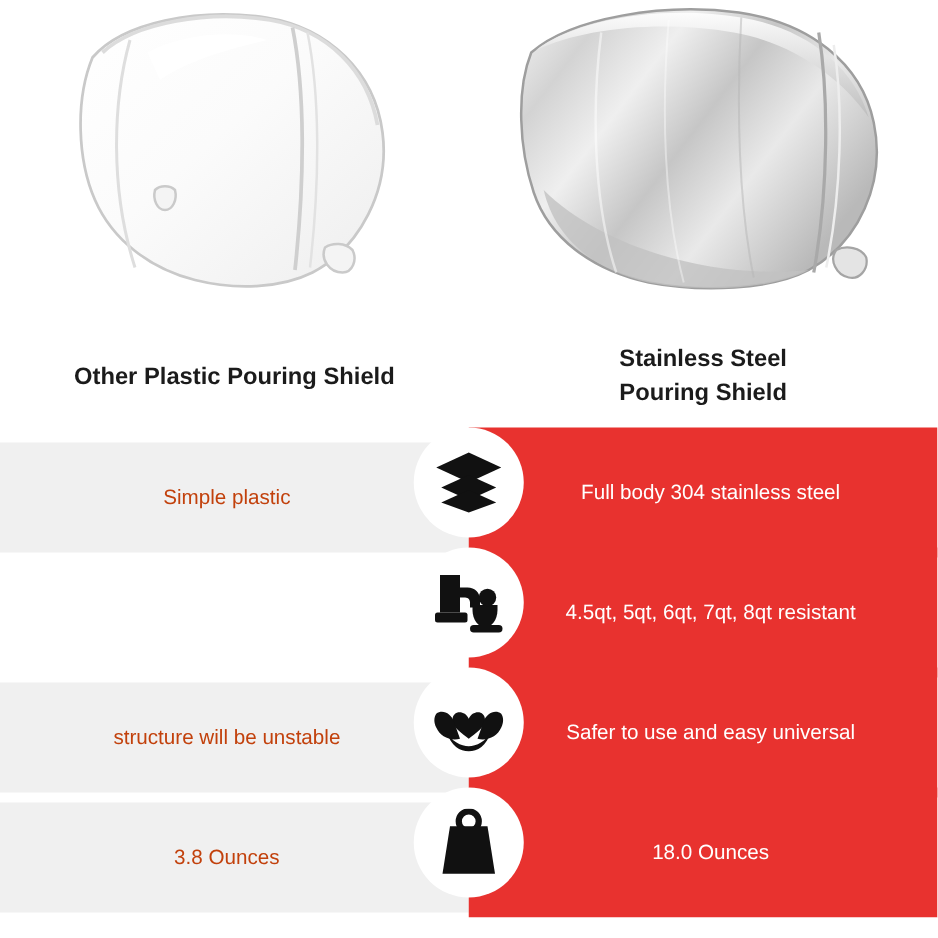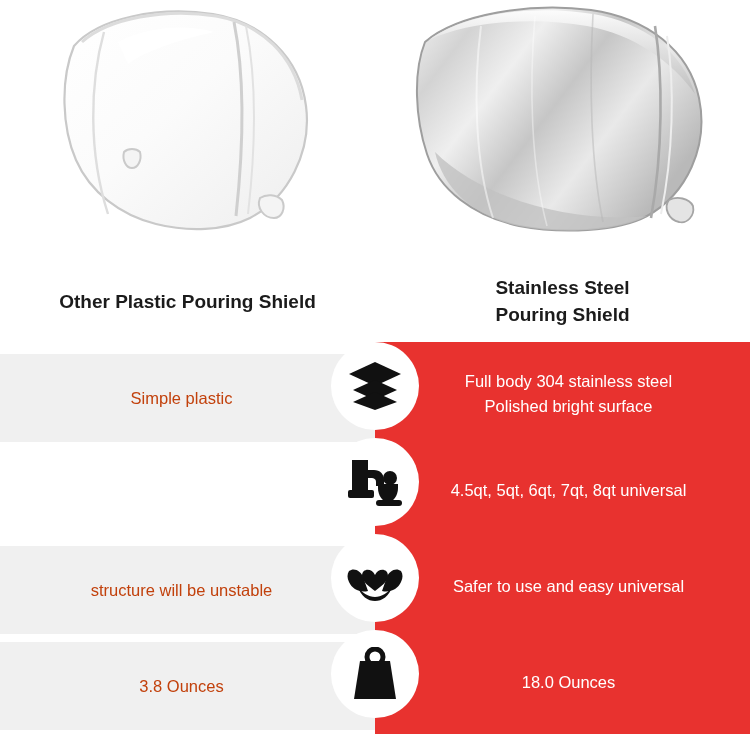--- a/index.html
+++ b/index.html
@@ -195,37 +195,36 @@
     <div class="row">
       <div class="left-cell">
         <span class="cell-text">
           <span class="l1">Simple plastic</span>
 
         </span>
       </div>
       <div class="right-cell">
         <span class="cell-text">
           <span class="l1">Full body 304 stainless steel</span>
-          <span class="l2">Polished bright surface</span>
         </span>
       </div>
       <div class="badge">
         <svg width="56" height="52" viewBox="0 0 56 52">
           <path d="M28 2 L54 14 L28 26 L2 14 Z" fill="#111111"></path>
           <path d="M28 20 L50 30 L28 40 L6 30 Z" fill="#111111"></path>
           <path d="M28 32 L50 42 L28 50 L6 42 Z" fill="#111111"></path>
           <path d="M28 18 L50 28 L28 38 L6 28 Z" fill="#ffffff" opacity="0"></path>
         </svg>
       </div>
     </div>
 
     <div class="row">
       <div class="right-cell">
         <span class="cell-text">
-          <span class="l2">4.5qt, 5qt, 6qt, 7qt, 8qt universal</span>
+          <span class="l2">4.5qt, 5qt, 6qt, 7qt, 8qt resistant</span>
         </span>
       </div>
       <div class="badge">
         <svg width="58" height="52" viewBox="0 0 58 52">
           <path d="M6 4 h16 v10 h6 c6 0 10 4 10 10 v6 h-8 v-4 c0-3-2-4-5-4 h-3 v12 h-16 z" fill="#111111"></path>
           <rect x="2" y="34" width="26" height="8" rx="2" fill="#111111"></rect>
           <path d="M32 28 h20 v4 c0 8-5 14-10 14 s-10-6-10-14 z" fill="#111111"></path>
           <circle cx="44" cy="22" r="7" fill="#111111"></circle>
           <rect x="30" y="44" width="26" height="6" rx="3" fill="#111111"></rect>
         </svg>

